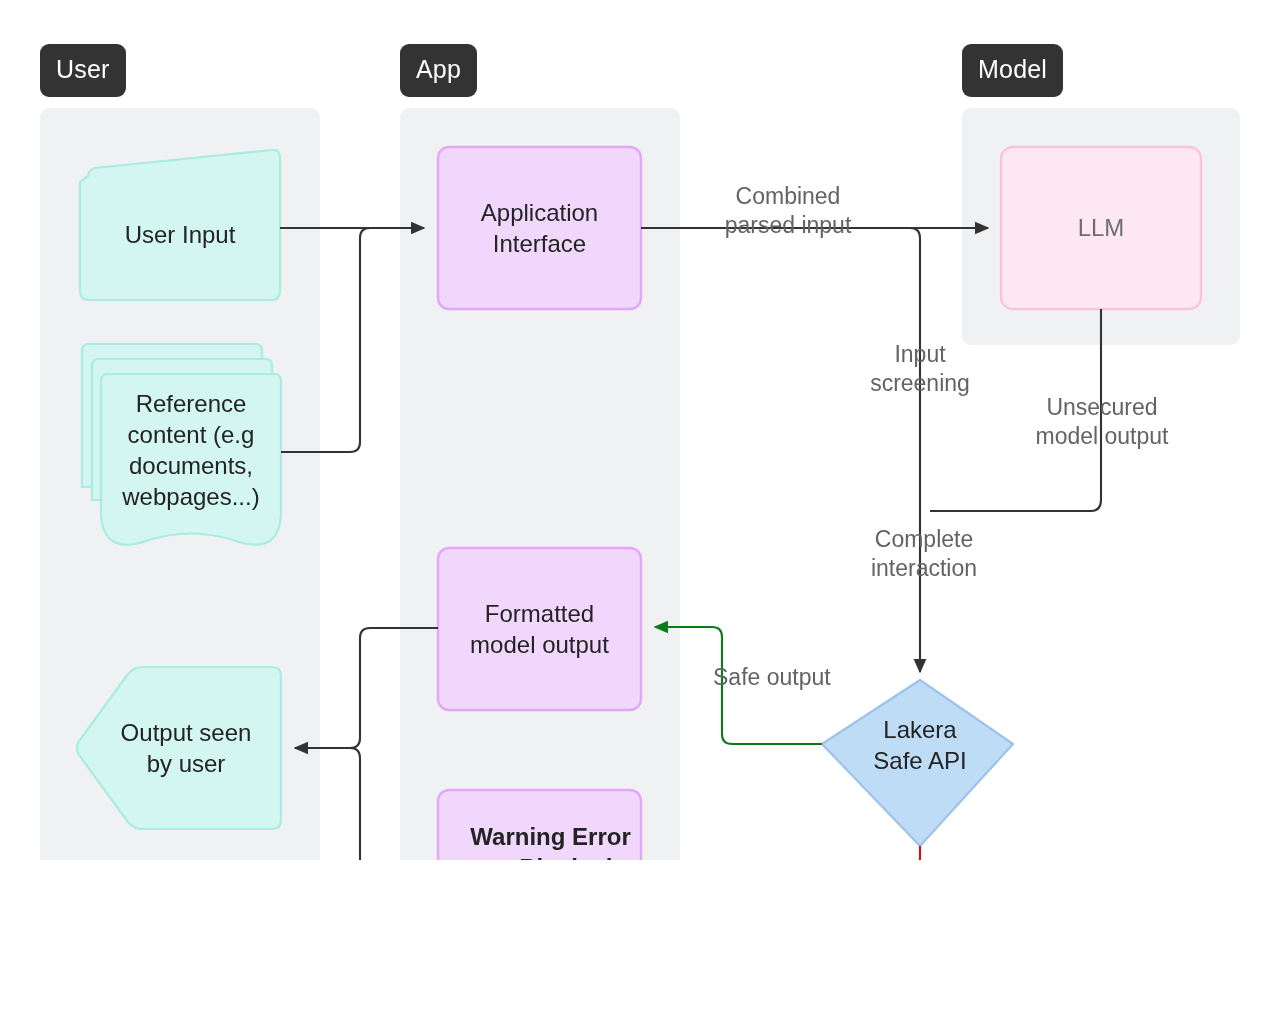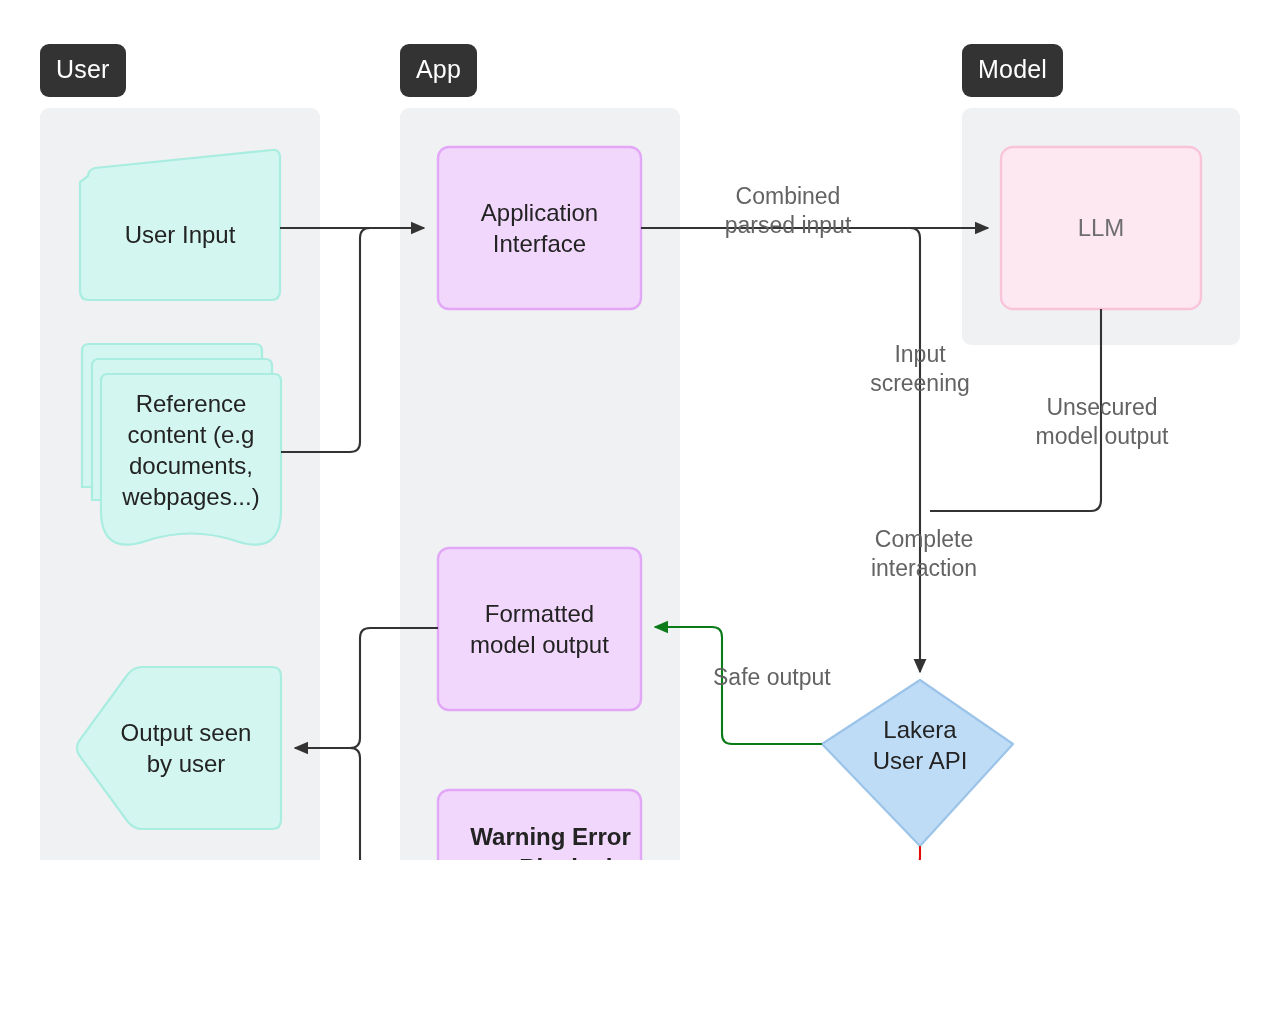--- a/index.html
+++ b/index.html
@@ -200,21 +200,21 @@
   <div class="node-label" style="left:438px; top:548px; width:203px; height:162px;">Formatted
 model output</div>
 
   <div class="node-label" style="left:449px; top:790px; width:203px; height:155px;font-weight:bold;">Warning Error
 or Blocked
 Message</div>
 
   <div class="node-label muted" style="left:1001px; top:147px; width:200px; height:162px;text-align:right;">LLM</div>
 
   <div class="node-label" style="left:840px; top:705px; width:160px; height:80px;">Lakera
-User API</div>
+Safe API</div>
 
   <div class="edge-label" style="left:688px; top:182px; width:200px;">Combined
 parsed input</div>
 
   <div class="edge-label" style="left:848px; top:340px; width:144px;">Input
 screening</div>
 
   <div class="edge-label" style="left:1006px; top:393px; width:192px;">Unsecured
 model output</div>
 

